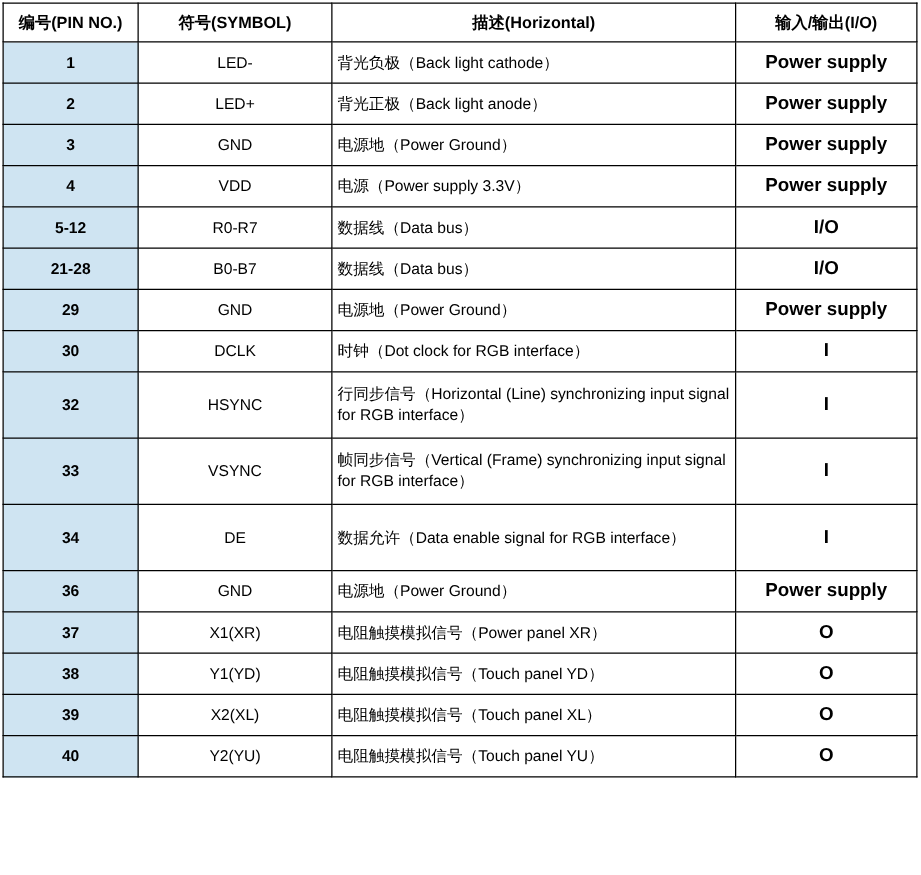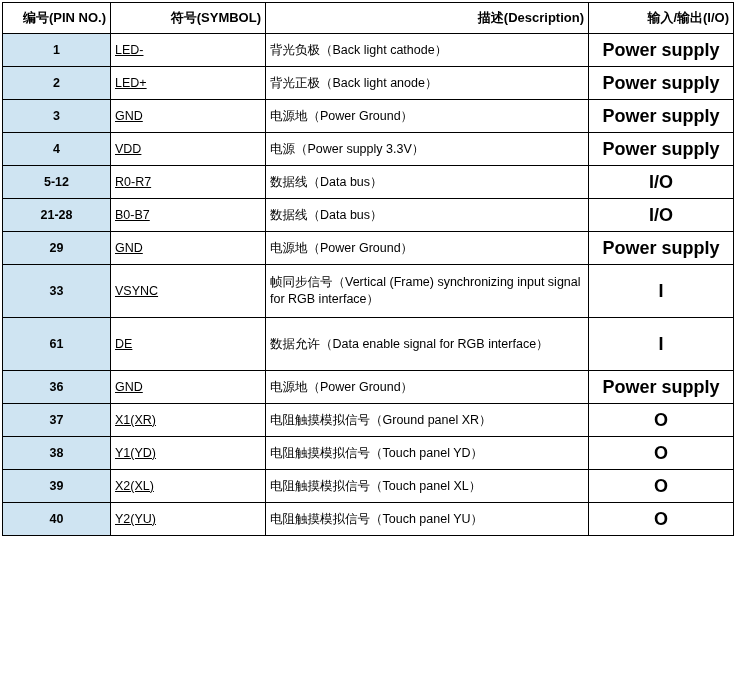--- a/index.html
+++ b/index.html
@@ -35,62 +35,61 @@
   table.pin-table td {
     border: 1px solid #000000;
     padding: 0 4px;
     vertical-align: middle;
     line-height: 1.35;
   }
   table.pin-table thead th {
     height: 30px;
     font-weight: bold;
     font-size: 13px;
-    text-align: right;
+    text-align: center;
     background: #ffffff;
   }
   td.cell-no {
     background: #cfe4f2;
     text-align: center;
     font-weight: bold;
     font-size: 12.5px;
     height: 32px;
   }
   td.cell-sym {
-    text-align: left;
+    text-align: center;
     font-size: 12.5px;
-    text-decoration: underline;
   }
   td.cell-desc {
     font-size: 12.5px;
   }
   td.cell-io {
     text-align: center;
     font-weight: bold;
-    font-size: 18px;
+    font-size: 15px;
   }
   tr.tall td { height: 52px; }
   tr.normal td { height: 32px; }
 </style>
 </head>
 <body>
 
 <div class="sheet">
   <table class="pin-table">
     <colgroup>
       <col class="c-no">
       <col class="c-sym">
       <col class="c-desc">
       <col class="c-io">
     </colgroup>
     <thead>
       <tr>
         <th>编号(PIN NO.)</th>
         <th>符号(SYMBOL)</th>
-        <th>描述(Description)</th>
+        <th>描述(Horizontal)</th>
         <th>输入/输出(I/O)</th>
       </tr>
     </thead>
     <tbody id="table-body">
         <tr class="normal">
           <td class="cell-no">1</td>
           <td class="cell-sym">LED-</td>
           <td class="cell-desc">背光负极（Back light cathode）</td>
           <td class="cell-io">Power supply</td>
         </tr>
@@ -123,42 +122,54 @@
           <td class="cell-sym">B0-B7</td>
           <td class="cell-desc">数据线（Data bus）</td>
           <td class="cell-io">I/O</td>
         </tr>
         <tr class="normal">
           <td class="cell-no">29</td>
           <td class="cell-sym">GND</td>
           <td class="cell-desc">电源地（Power Ground）</td>
           <td class="cell-io">Power supply</td>
         </tr>
+        <tr class="normal">
+          <td class="cell-no">30</td>
+          <td class="cell-sym">DCLK</td>
+          <td class="cell-desc">时钟（Dot clock for RGB interface）</td>
+          <td class="cell-io">I</td>
+        </tr>
+        <tr class="tall">
+          <td class="cell-no">32</td>
+          <td class="cell-sym">HSYNC</td>
+          <td class="cell-desc">行同步信号（Horizontal (Line) synchronizing input signal for RGB interface）</td>
+          <td class="cell-io">I</td>
+        </tr>
         <tr class="tall">
           <td class="cell-no">33</td>
           <td class="cell-sym">VSYNC</td>
           <td class="cell-desc">帧同步信号（Vertical (Frame) synchronizing input signal for RGB interface）</td>
           <td class="cell-io">I</td>
         </tr>
         <tr class="tall">
-          <td class="cell-no">61</td>
+          <td class="cell-no">34</td>
           <td class="cell-sym">DE</td>
           <td class="cell-desc">数据允许（Data enable signal for RGB interface）</td>
           <td class="cell-io">I</td>
         </tr>
         <tr class="normal">
           <td class="cell-no">36</td>
           <td class="cell-sym">GND</td>
           <td class="cell-desc">电源地（Power Ground）</td>
           <td class="cell-io">Power supply</td>
         </tr>
         <tr class="normal">
           <td class="cell-no">37</td>
           <td class="cell-sym">X1(XR)</td>
-          <td class="cell-desc">电阻触摸模拟信号（Ground panel XR）</td>
+          <td class="cell-desc">电阻触摸模拟信号（Power panel XR）</td>
           <td class="cell-io">O</td>
         </tr>
         <tr class="normal">
           <td class="cell-no">38</td>
           <td class="cell-sym">Y1(YD)</td>
           <td class="cell-desc">电阻触摸模拟信号（Touch panel YD）</td>
           <td class="cell-io">O</td>
         </tr>
         <tr class="normal">
           <td class="cell-no">39</td>

